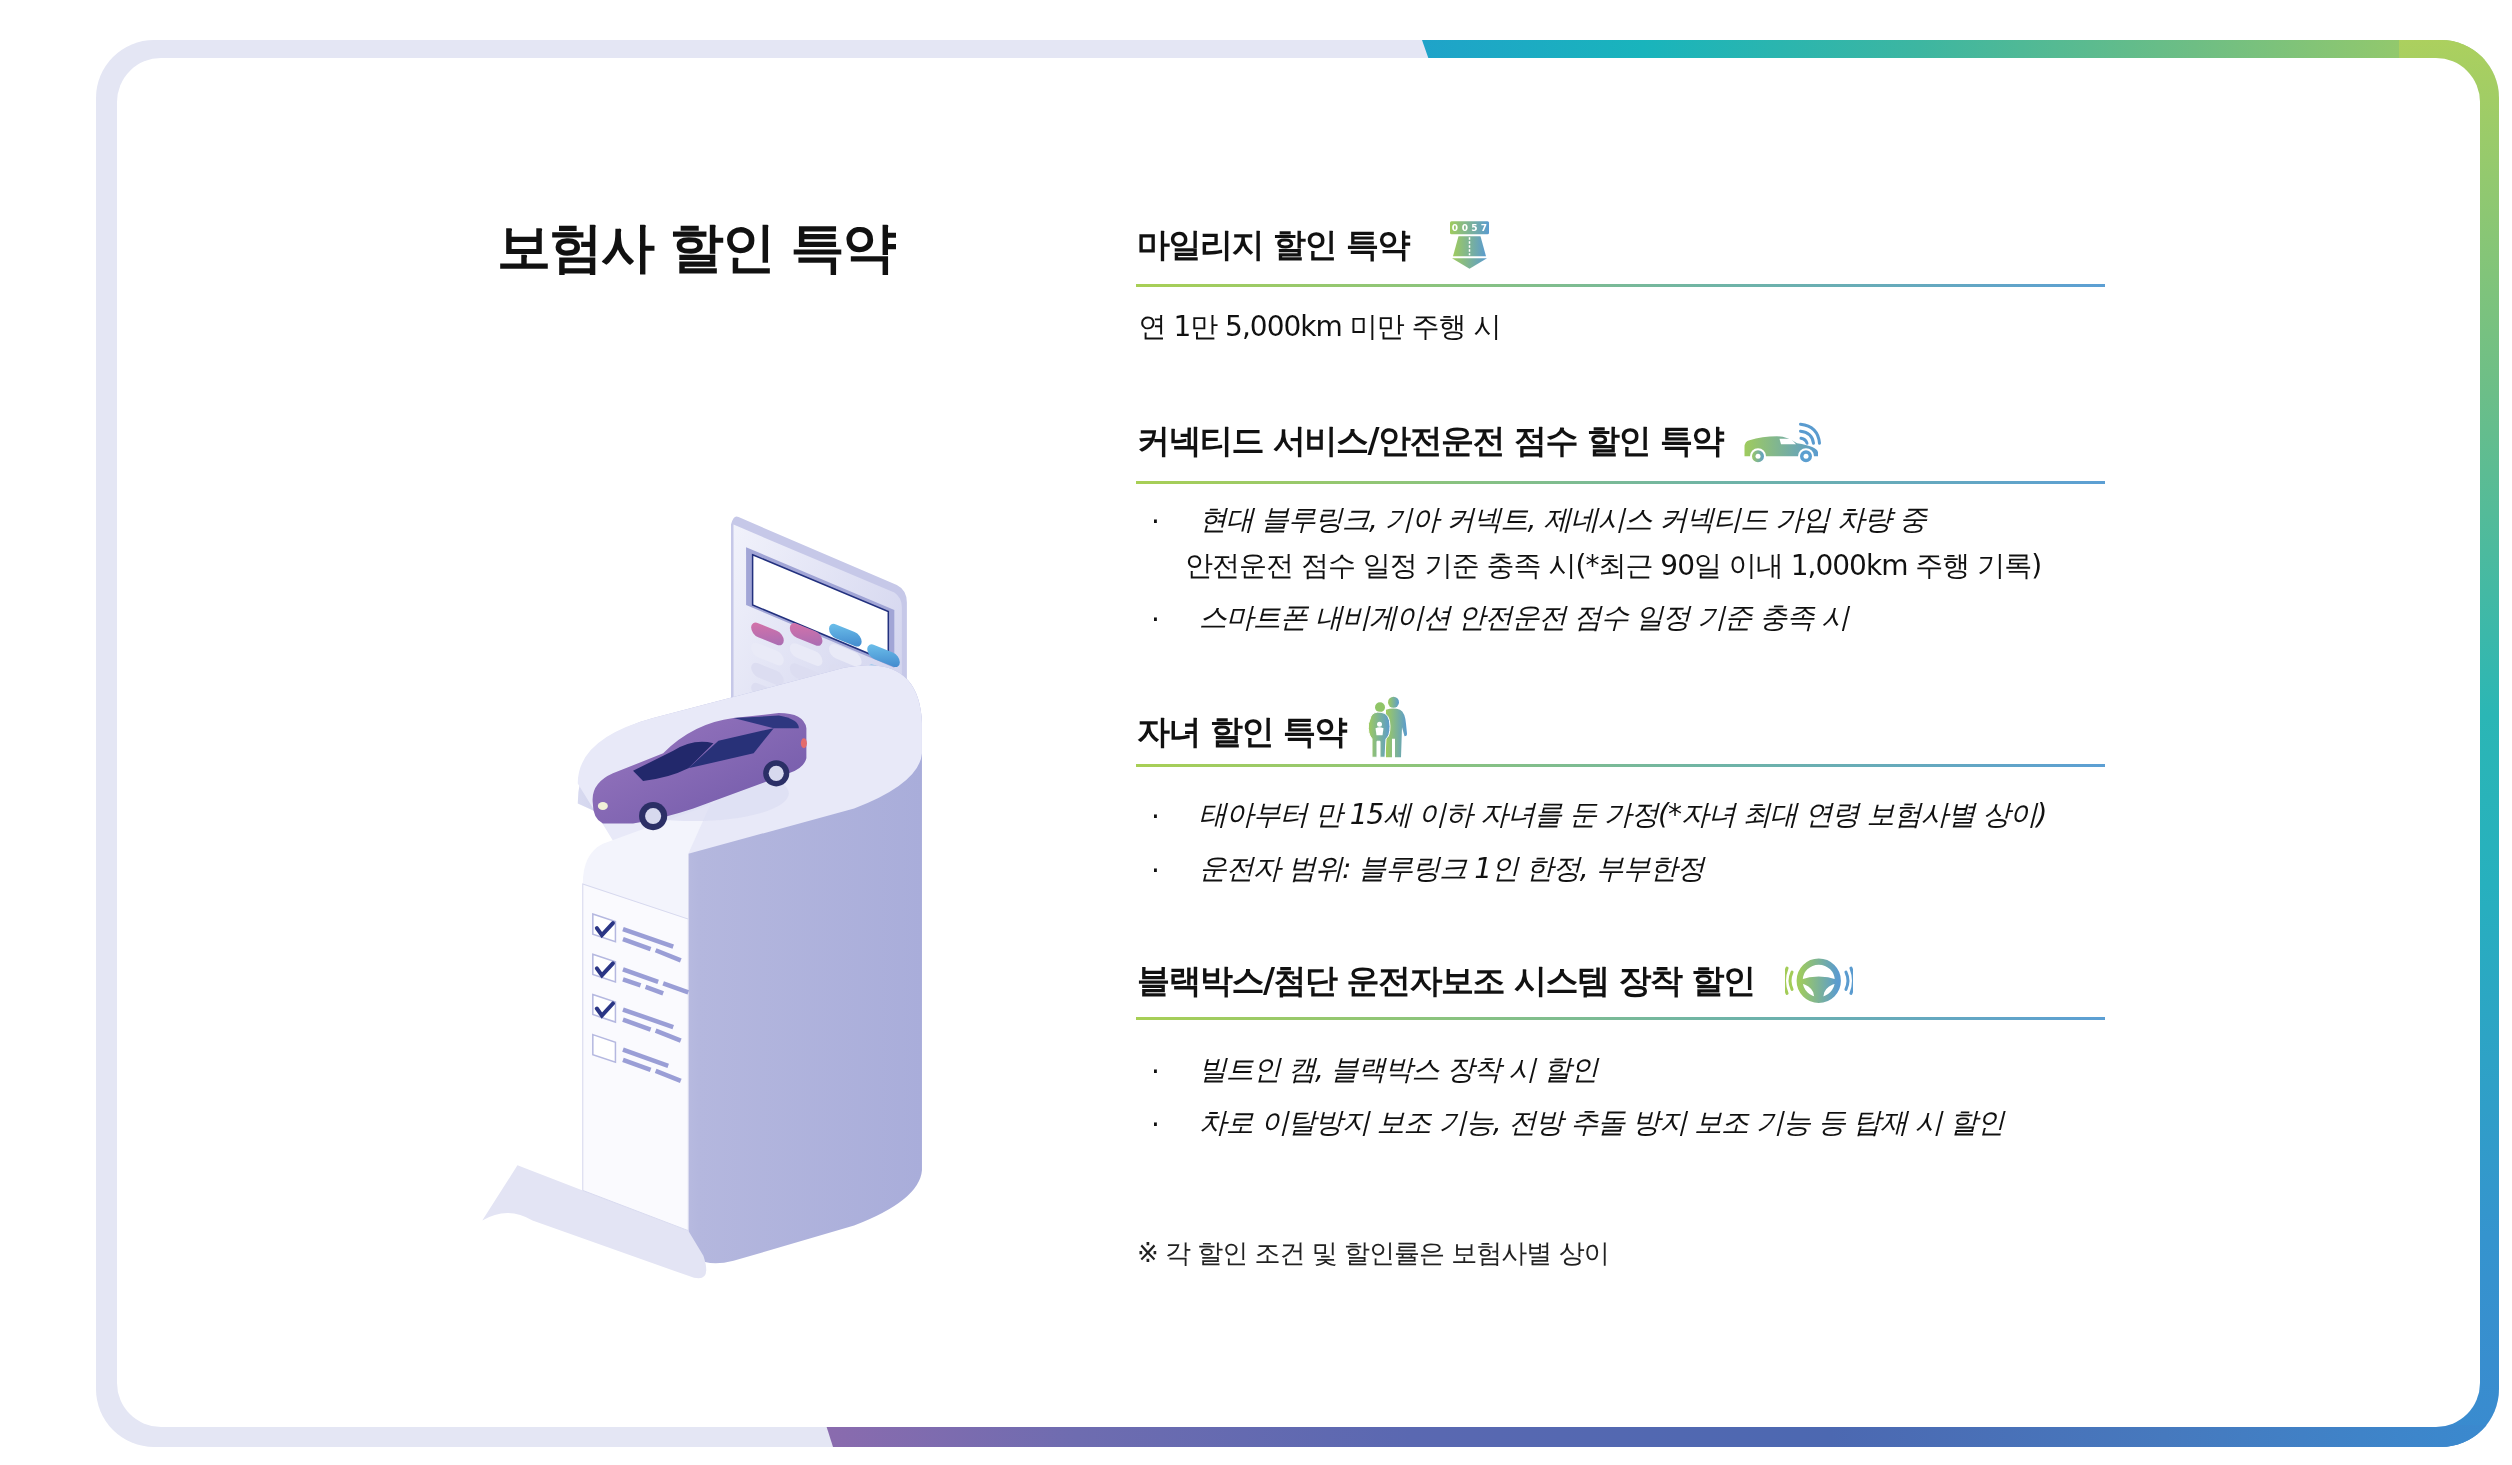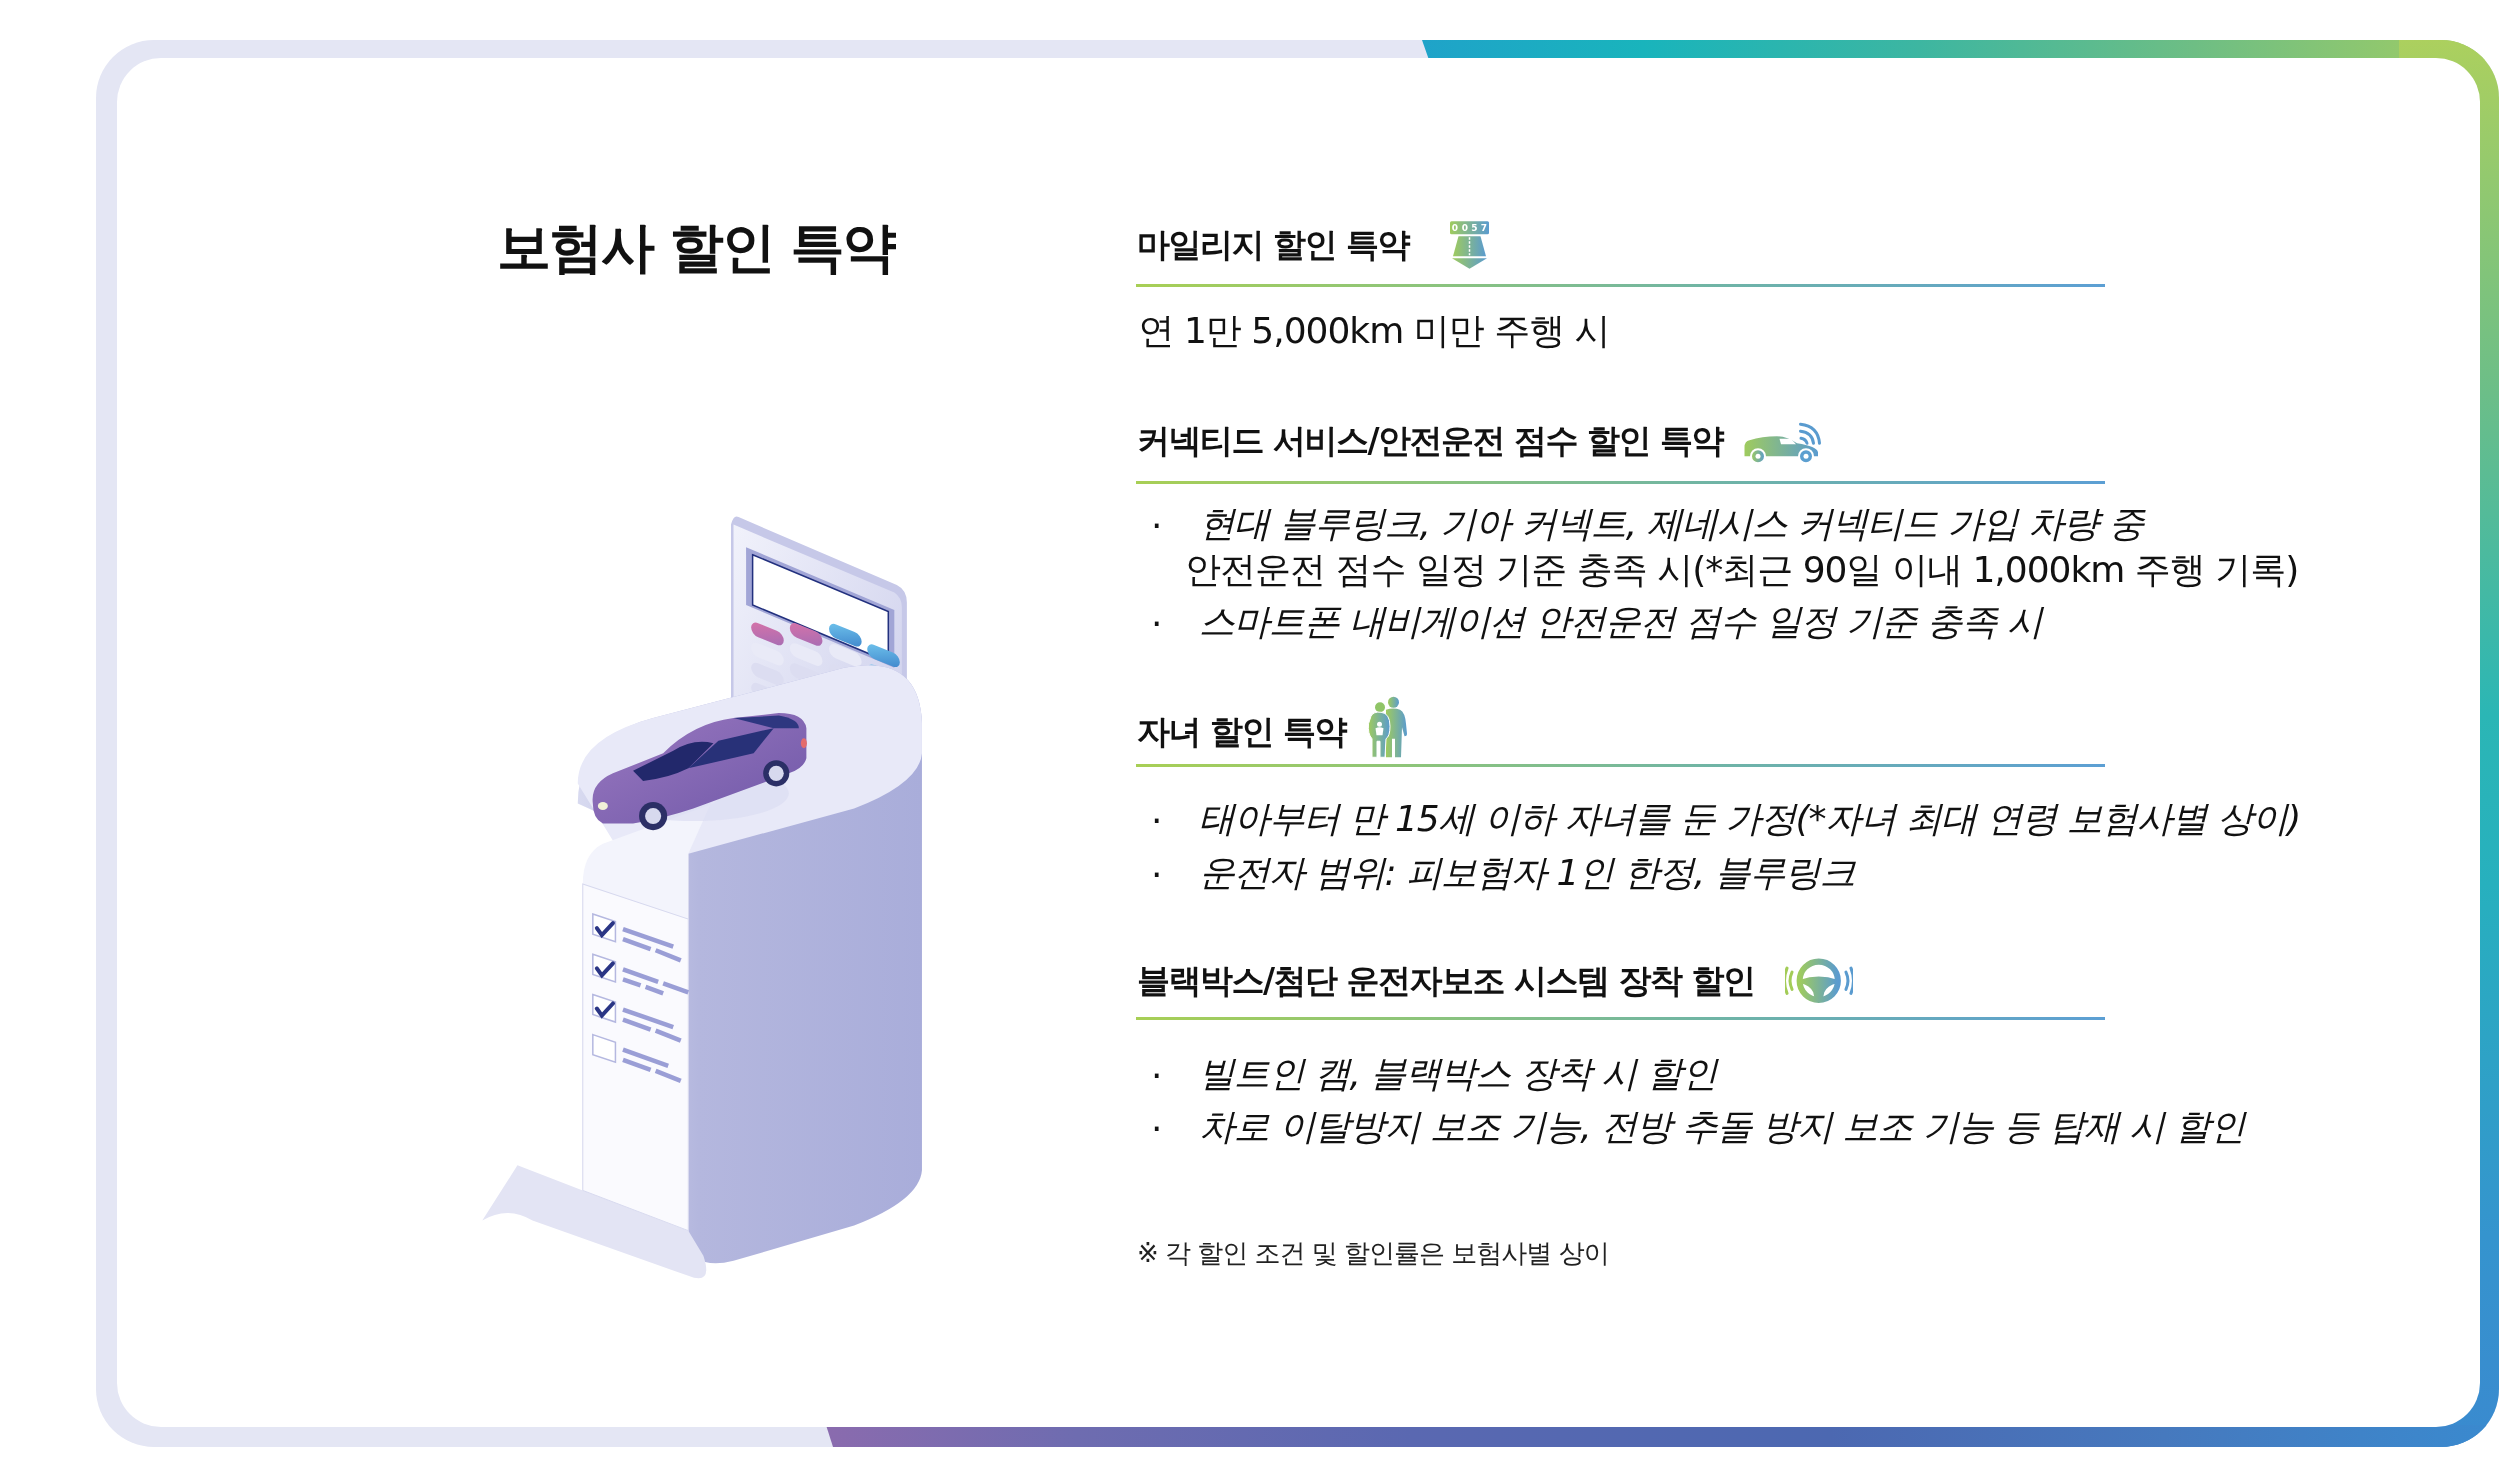--- a/index.html
+++ b/index.html
@@ -44,21 +44,21 @@
   .sec-head { position:relative; height:45px; }
   .sec-title {
     position:absolute; left:0; bottom:0; font-size:33px; font-weight:bold;
     letter-spacing:-1.5px; line-height:1; white-space:nowrap; color:#111;
   }
   .sec-icon { position:absolute; }
   .sec-rule {
     position:absolute; left:-1px; width:969px; height:2.5px;
     background:linear-gradient(90deg,#A8CF55 0%,#8CC47C 30%,#6FB4A6 60%,#5C9FD4 100%);
   }
-  .sec-body { position:absolute; left:0; font-size:36px; line-height:1; letter-spacing:-1px; white-space:nowrap; color:#111; }
+  .sec-body { position:absolute; left:0; font-size:28px; line-height:1; letter-spacing:-1px; white-space:nowrap; color:#111; }
   .bullet { position:absolute; left:14px; white-space:nowrap; }
   .bullet .dot { position:absolute; left:0; top:2px; }
   .bullet .txt { position:absolute; left:48px; white-space:nowrap;font-style:italic; }
   .bullet .txt2 { position:absolute; left:34px; top:46px; white-space:nowrap; }
 
   .footnote {
     position:absolute; left:1137px; top:1236px; font-size:26px; letter-spacing:-1px; color:#222; white-space:nowrap;
   }
 
   
@@ -270,21 +270,21 @@
     </span>
   </div>
   <div class="sec-rule" style="top:61px;"></div>
   <div class="sec-body" style="top:0; width:969px;">
     <div class="bullet" style="top:98px;">
       <span class="dot">·</span>
       <span class="txt">태아부터 만 15세 이하 자녀를 둔 가정(*자녀 최대 연령 보험사별 상이)</span>
     </div>
     <div class="bullet" style="top:152px;">
       <span class="dot">·</span>
-      <span class="txt">운전자 범위: 피보험자 1인 한정, 블루링크</span>
+      <span class="txt">운전자 범위: 블루링크 1인 한정, 부부한정</span>
     </div>
   </div>
 </div>
 
 <div class="section" style="top:952px;">
   <div class="sec-head">
     <span class="sec-title">블랙박스/첨단 운전자보조 시스템 장착 할인</span>
     <span class="sec-icon" style="left:648px; top:5px;">
       <svg width="68" height="48" viewBox="0 0 135 95">
         <defs>

